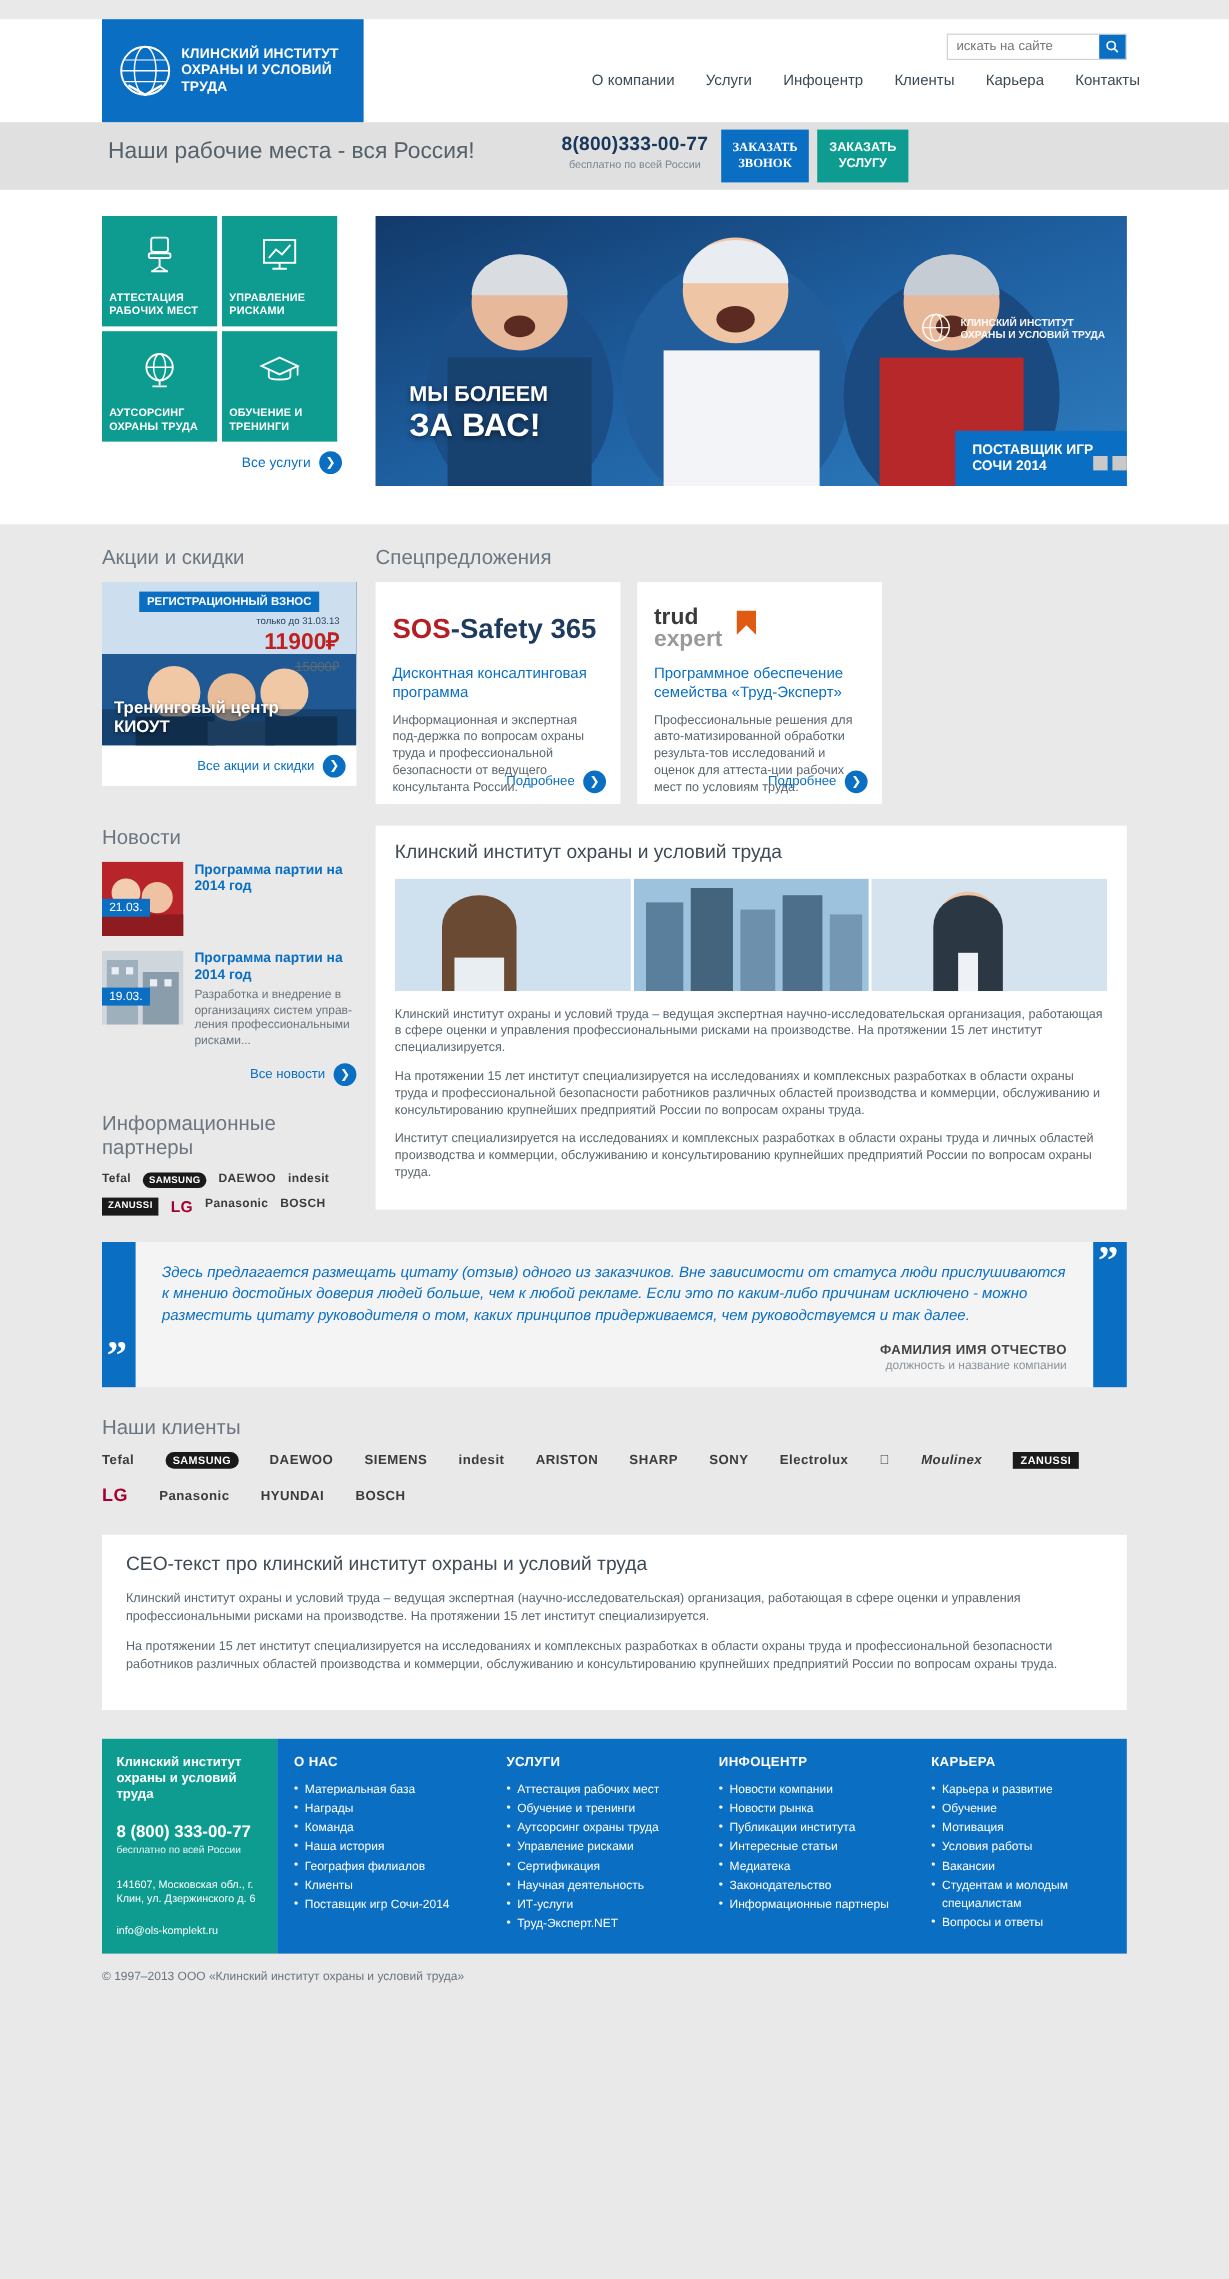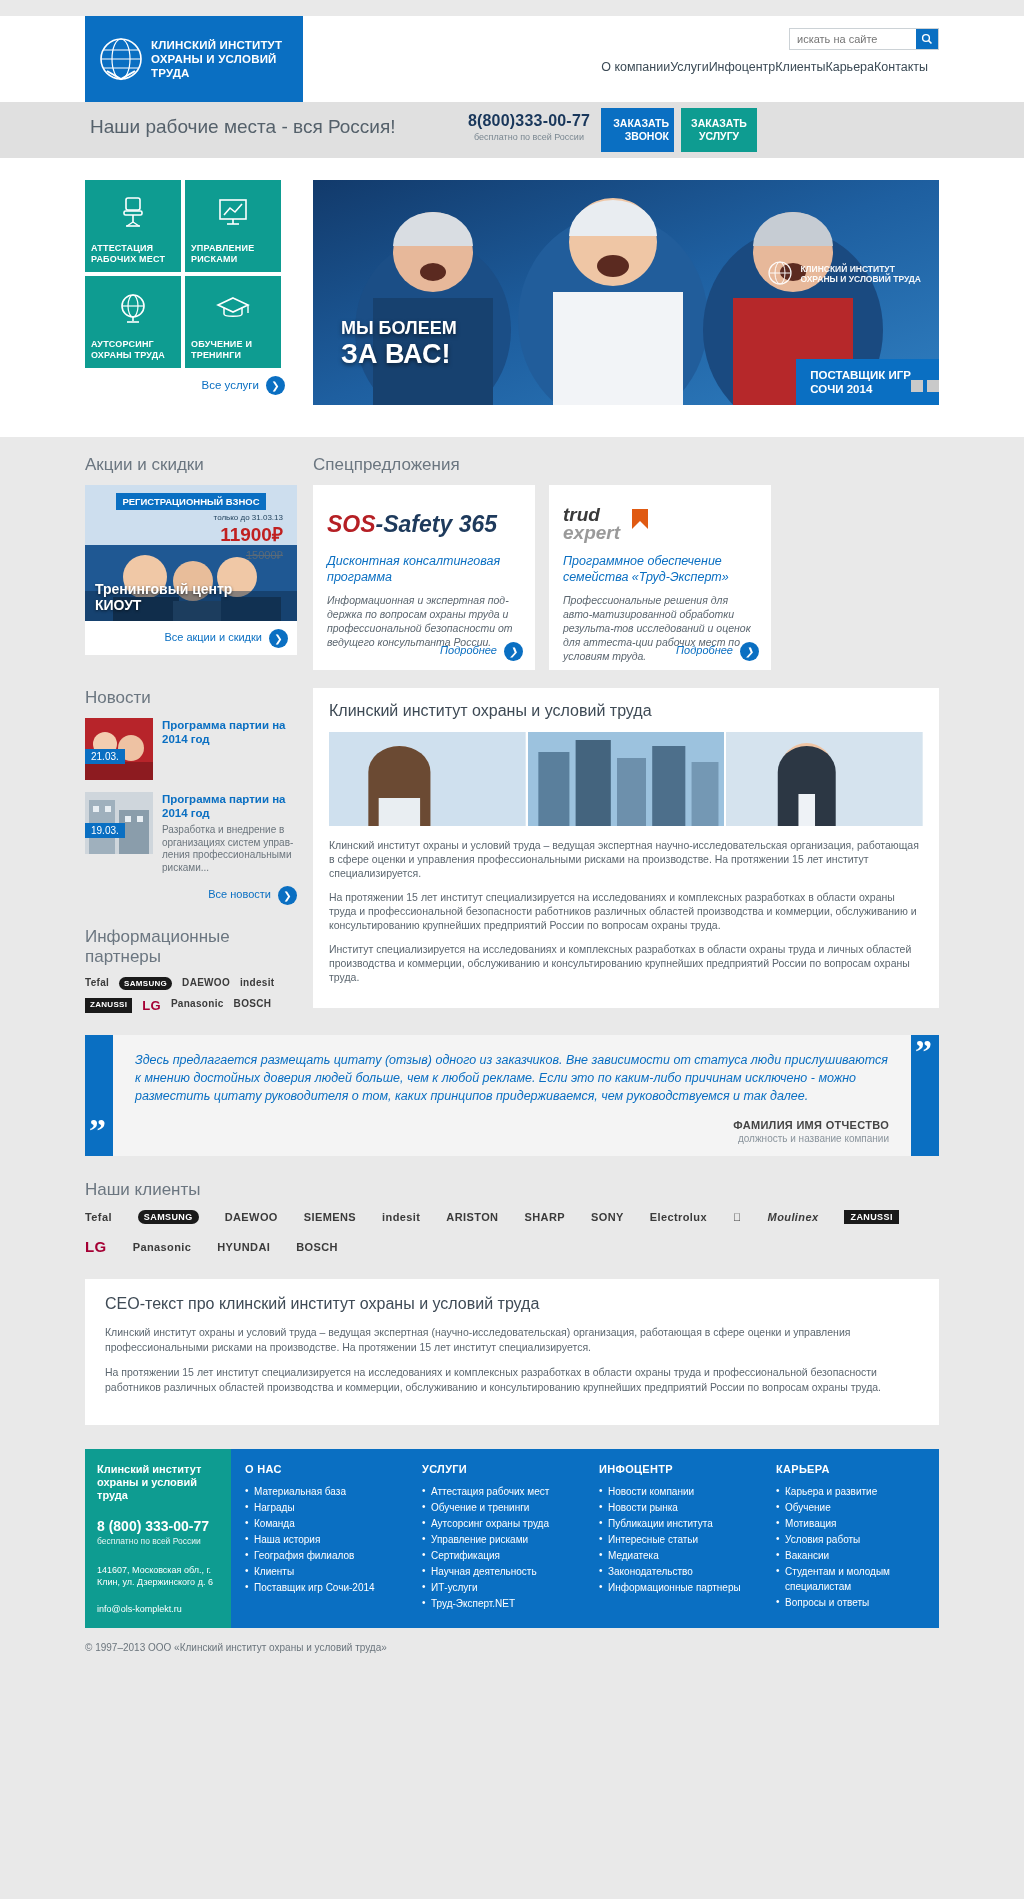--- a/index.html
+++ b/index.html
@@ -25,33 +25,33 @@
   .search-input {
     width:150px; height:22px; border:1px solid #ccd2d6; background:#fff;
     font-size:11px; color:#9aa3aa; padding:0 24px 0 7px; outline:none;
     font-family:"Liberation Sans", sans-serif;
   }
   .search-btn {
     position:absolute; right:1px; top:1px; width:22px; height:20px;
     background:#0a6fc2; border:none; cursor:pointer; padding:0;
     display:flex; align-items:center; justify-content:center;
   }
-  .topnav { position:absolute; right:96px; top:44px; display:flex; }
+  .topnav { position:absolute; right:74px; top:44px; display:flex; gap:26px; }
   .topnav a { color:#3b4a55; text-decoration:none; font-size:12.5px; }
 
   
   .slogan-bar { background:#e0e0e0; height:56px; position:relative; }
   .slogan { position:absolute; left:90px; top:14px; font-size:19px; color:#55616b; }
   .phone-block { position:absolute; left:464px; top:10px; text-align:center; width:130px; }
   .phone { font-size:16px; color:#19375b; font-weight:bold; letter-spacing:.2px; }
   .phone-sub { font-size:9px; color:#7a8791; margin-top:2px; }
   .btn-call {
     position:absolute; left:601px; top:6px; width:73px; height:44px; background:#0a6fc2;
-    color:#fff; font-size:10.5px; font-weight:bold; line-height:13px; text-align:right;
-    display:flex; align-items:center; justify-content:center; cursor:pointer; padding:0 5px;
+    color:#fff; font-size:10.5px; font-weight:bold; line-height:13px; text-align:center;
+    display:flex; align-items:center; justify-content:center; cursor:pointer; padding:0 5px;font-family:Liberation Serif, serif;
   }
   .btn-order {
     position:absolute; left:681px; top:6px; width:76px; height:44px; background:#0e9c91;
     color:#fff; font-size:10.5px; font-weight:bold; line-height:13px; text-align:center;
     display:flex; align-items:center; justify-content:center; cursor:pointer; padding:0 5px;
   }
 
   
   .hero-section { background:#fff; padding:22px 0 32px 0; }
   .hero { position:relative; width:854px; margin:0 auto; height:225px; }
@@ -109,21 +109,21 @@
   .promo-until { font-size:8px; color:#24445f; margin-top:3px; text-align:right; padding-right:14px; }
   .promo-price { position:absolute; right:14px; top:36px; text-align:right; }
   .promo-price .new { font-size:19px; font-weight:bold; color:#c02020; }
   .promo-price .old { font-size:11px; color:#5a6a78; text-decoration:line-through; }
   .promo-title { position:absolute; left:10px; bottom:8px; color:#fff; font-size:14px; font-weight:bold; line-height:16px; text-shadow:0 1px 3px rgba(0,0,0,.6); }
   .promo-foot { height:34px; display:flex; align-items:center; justify-content:flex-end; padding-right:9px; }
   .promo-foot a { color:#0a6fc2; text-decoration:none; font-size:11px; }
 
   
   .offers { display:flex; gap:14px; }
-  .offer { background:#fff; width:222px; padding:16px 14px 0 14px; position:relative; min-height:185px;font-style:italic; }
+  .offer { background:#fff; width:204px; padding:16px 14px 0 14px; position:relative; min-height:185px; }
   .offer-logo { height:46px; display:flex; align-items:center; }
   .offer-logo .sos { font-size:23px; font-weight:bold; color:#b51f24; }
   .offer-logo .safety { font-size:23px; font-weight:bold; color:#1e3a5c; }
   .offer-logo .trud { font-size:19px; font-weight:bold; color:#3a3a3a; line-height:18px; }
   .offer-logo .expert { font-size:19px; font-weight:bold; color:#9a9a9a; line-height:18px; }
   .offer h3 { font-size:12.5px; color:#0a6fc2; font-weight:normal; margin:6px 0 8px 0; line-height:16px; }
   .offer p { font-size:10.5px; color:#5c6770; line-height:14px; margin:0; }
   .offer-foot { position:absolute; right:12px; bottom:9px; }
   .offer-foot a { color:#0a6fc2; text-decoration:none; font-size:11px; }
 

